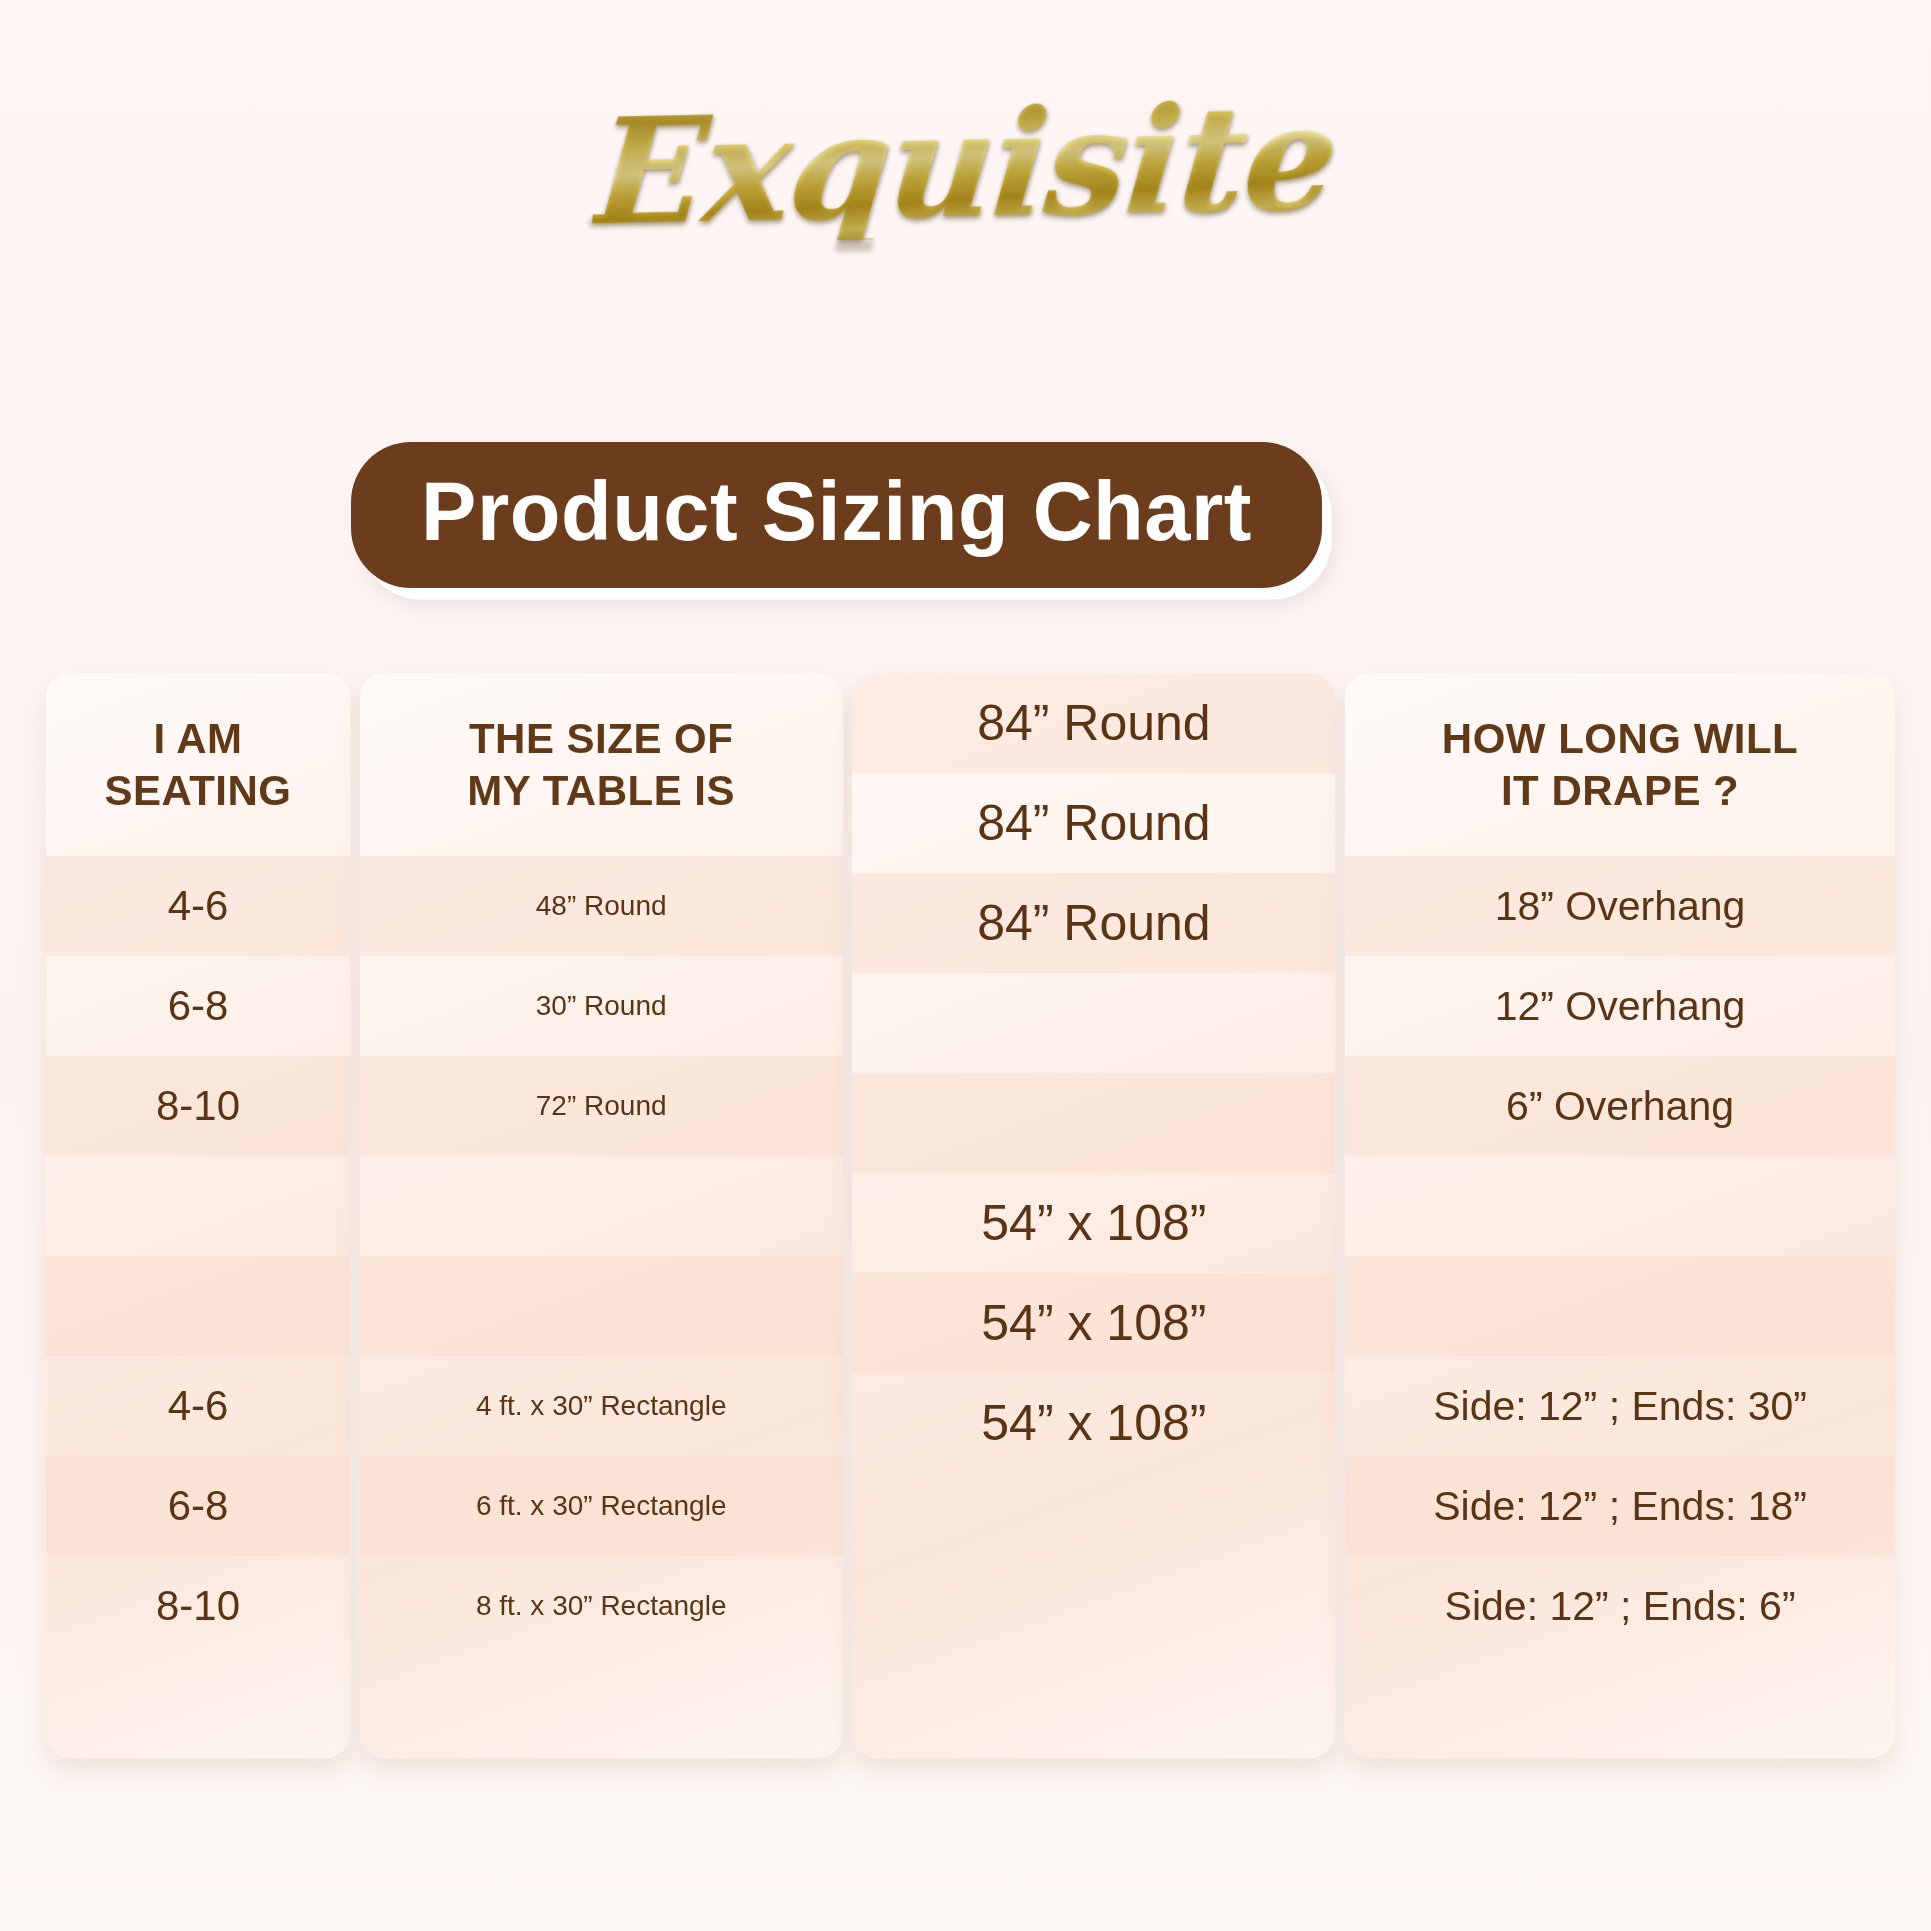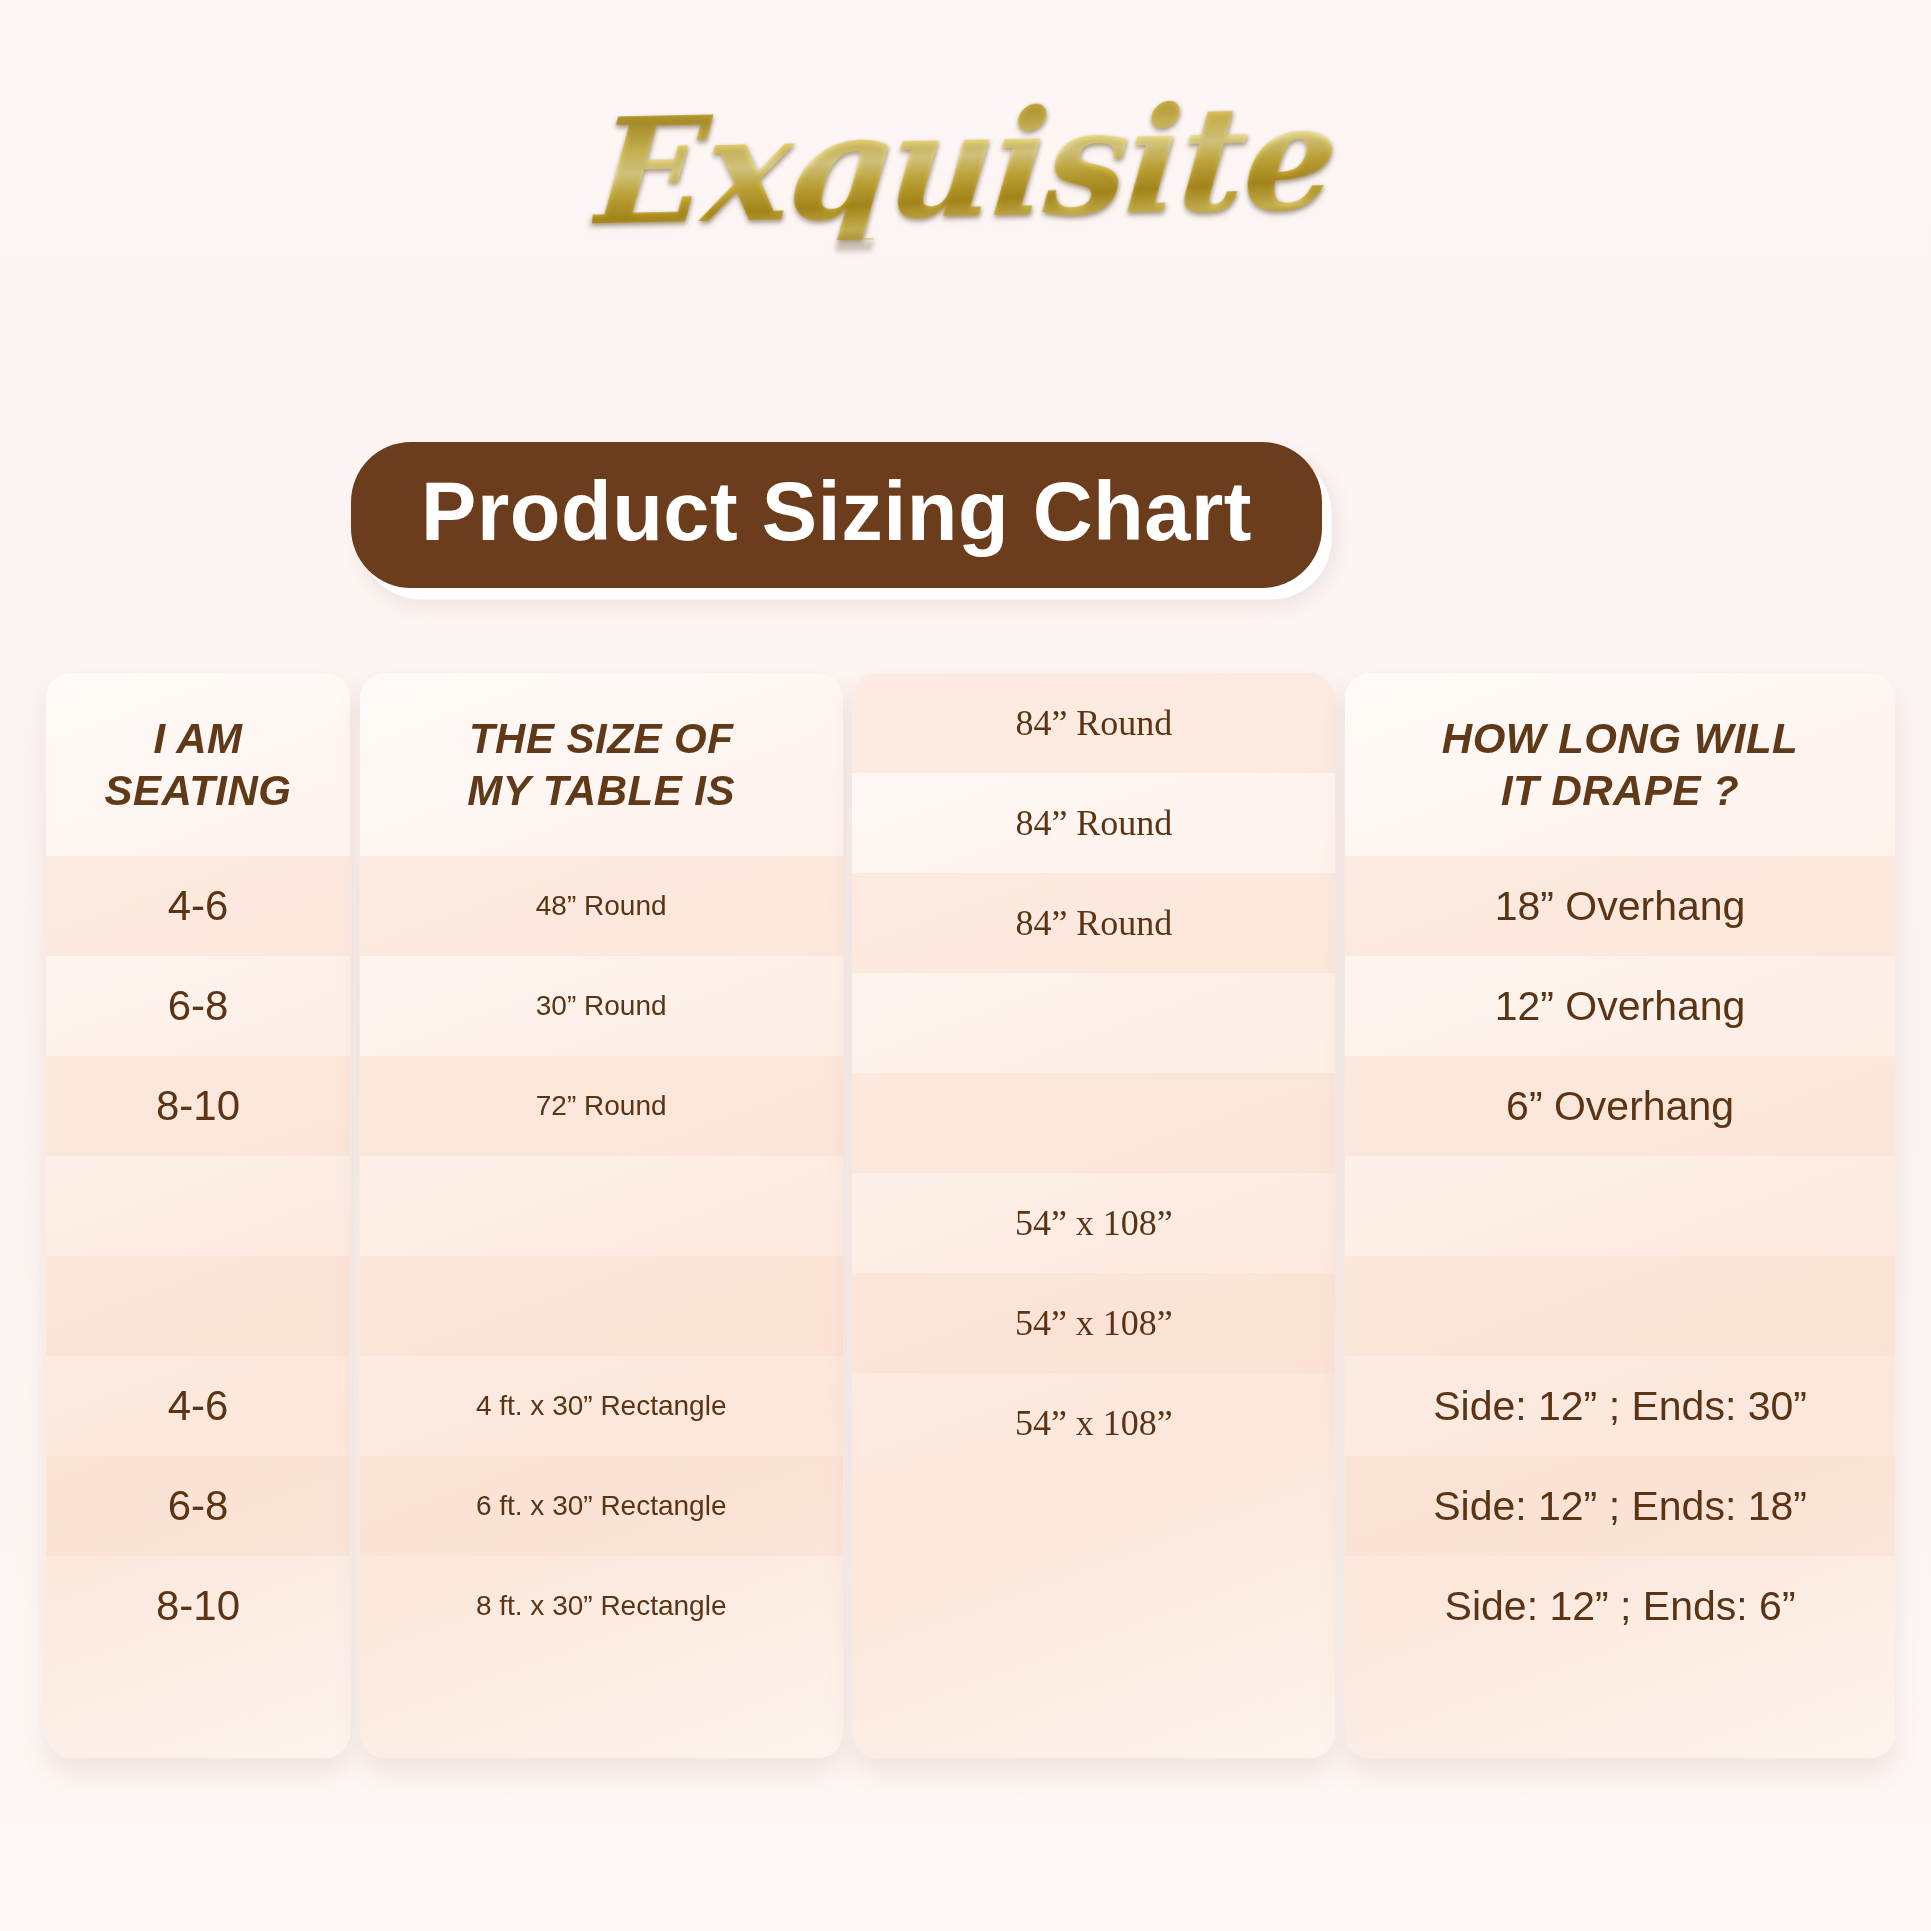--- a/index.html
+++ b/index.html
@@ -103,21 +103,20 @@
   .col-4 { flex: 0 0 550px; }
 
   .col-head {
     height: 183px;
     display: flex;
     align-items: center;
     justify-content: center;
     text-align: center;
     padding: 0 11.6px;
     box-sizing: border-box;
-    font-style: italic;
   }
   .col-head-text {
     color: #5f3918;
     font-weight: 700;
     font-size: 42px;
     line-height: 1.22;
     letter-spacing: 0.5px;
     text-transform: uppercase;
     white-space: pre-line;
   }
@@ -136,21 +135,21 @@
     white-space: nowrap;
   }
   .cell.stripe {
     background: rgba(250, 222, 205, 0.50);
   }
   .cell.spacer { color: transparent; }
   .col-foot { height: 102px; }
 
   .col-1 .cell { font-size: 42px; }
   .col-2 .cell { font-size: 28px; }
-  .col-3 .cell { font-size: 36px; font-family: Liberation Serif, serif; }
+  .col-3 .cell { font-size: 50px; }
   .col-4 .cell { font-size: 41px; }
 </style>
 </head>
 <body>
 
 <div class="page">
 
   <div class="brand">
     <span class="brand-word">Exquisite</span>
   </div>

